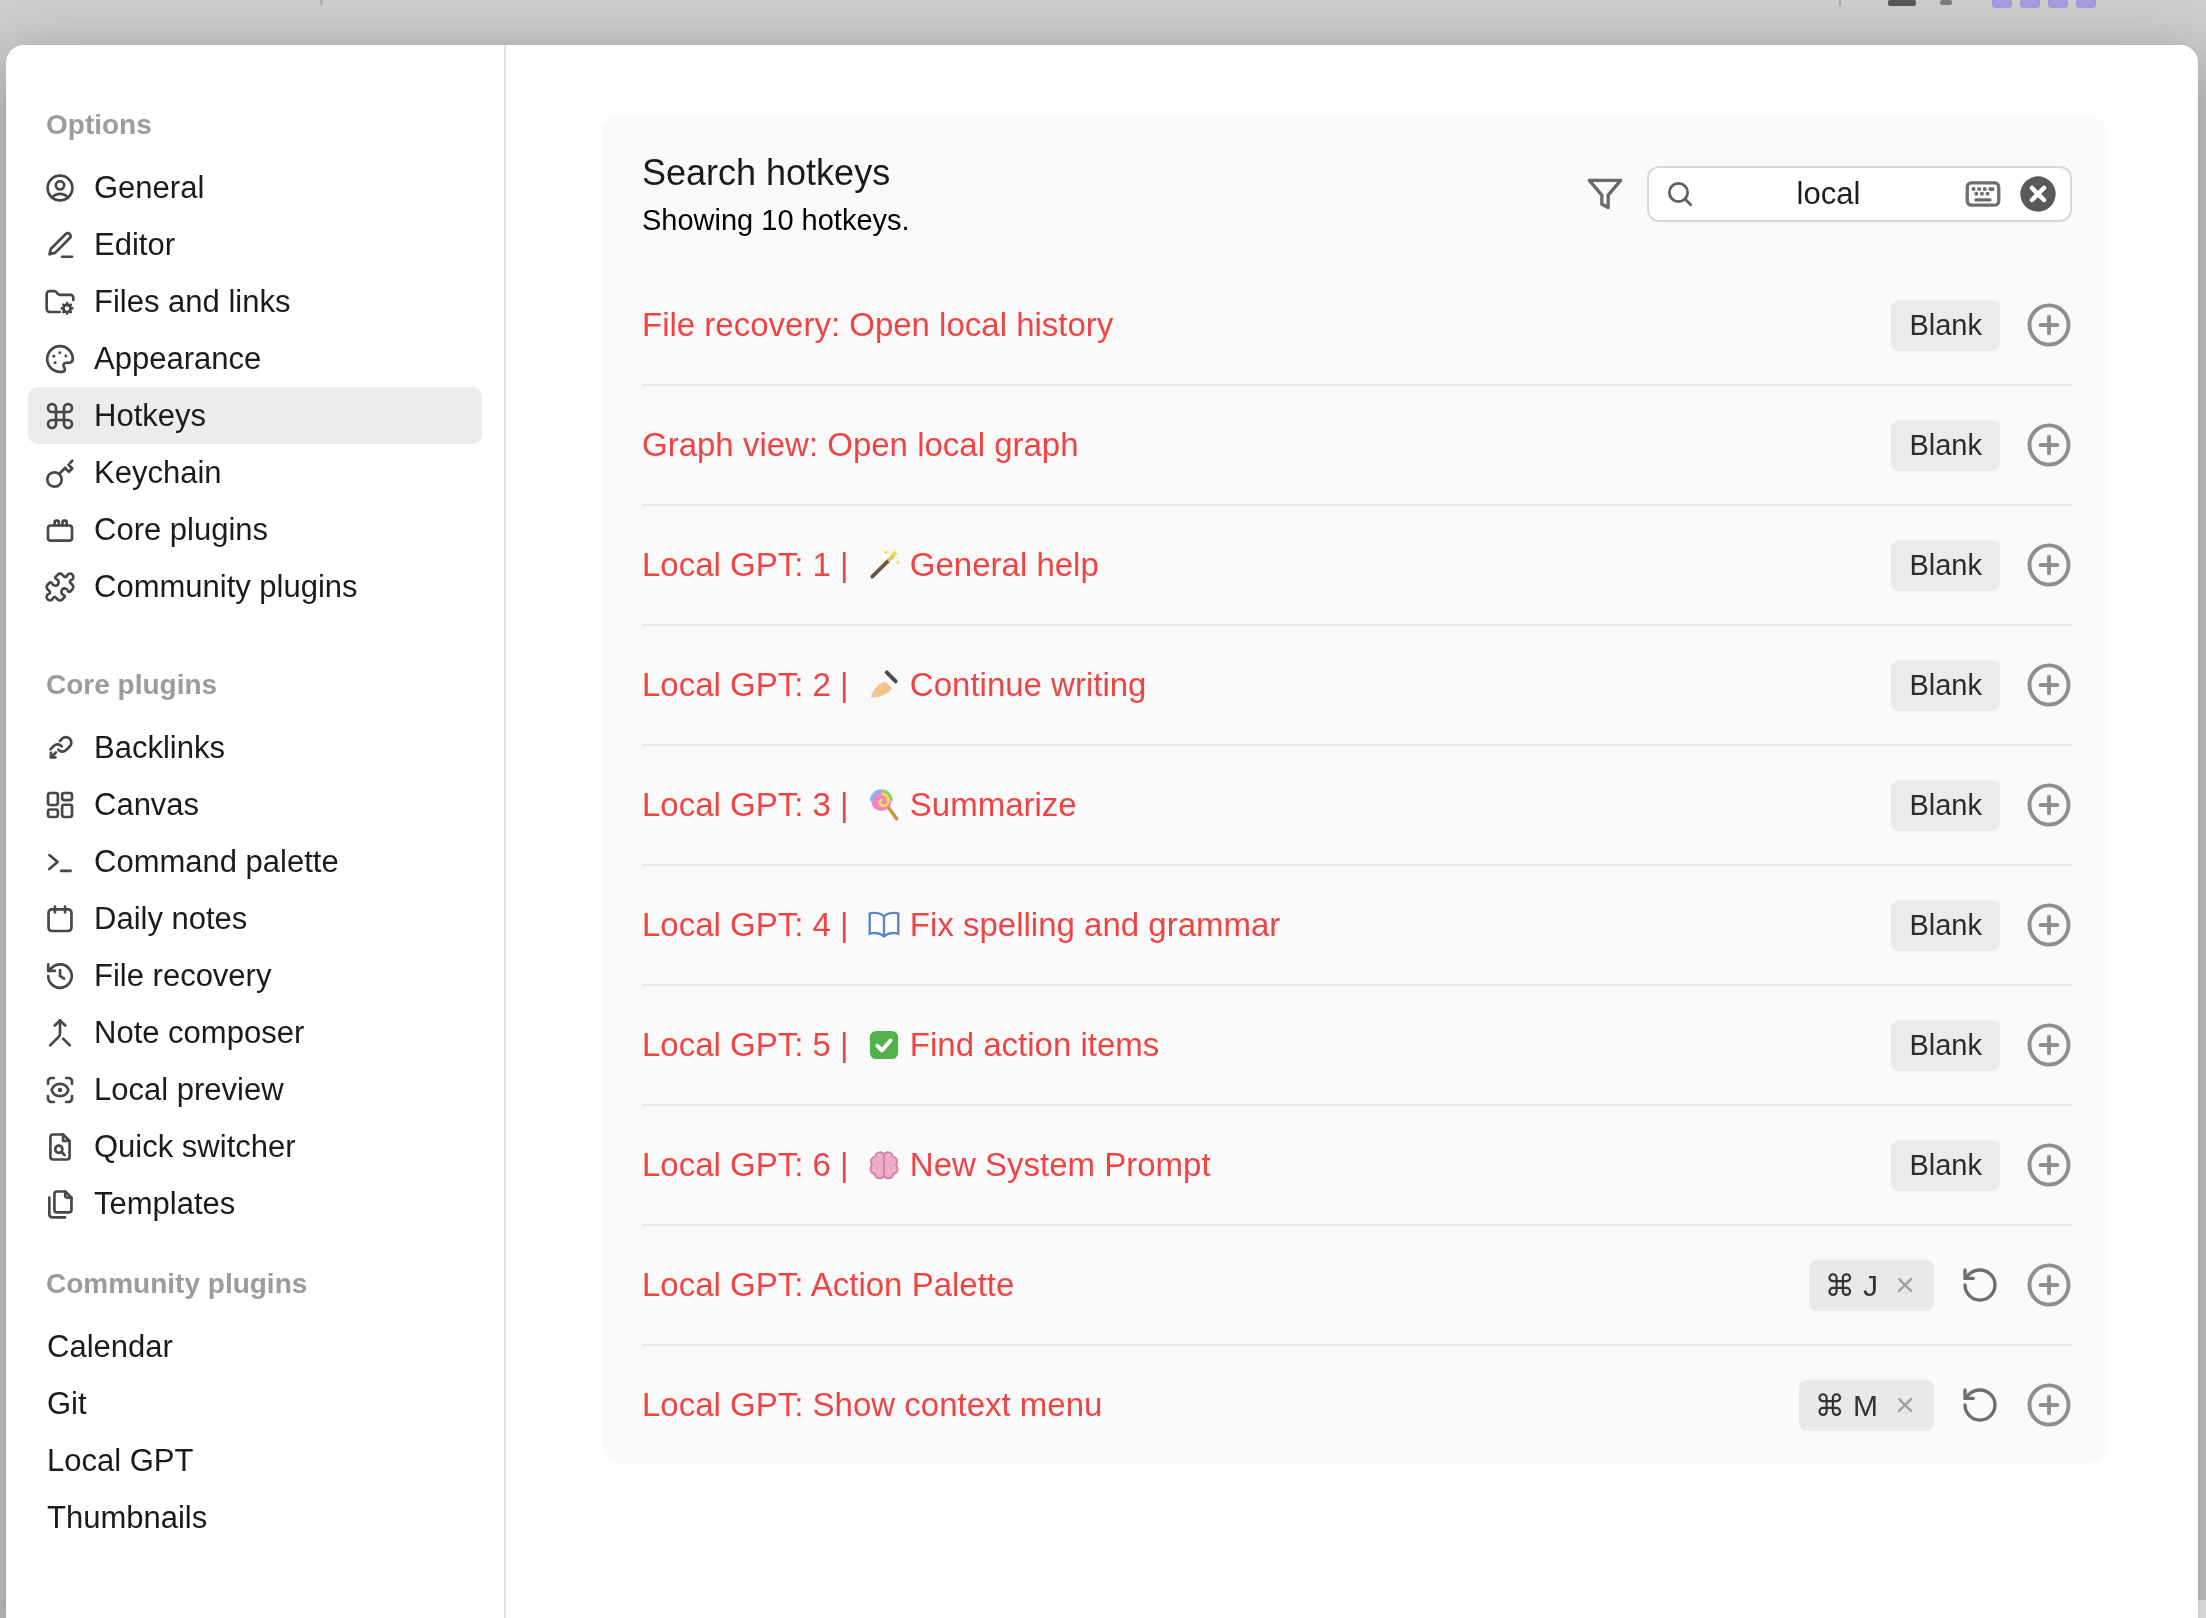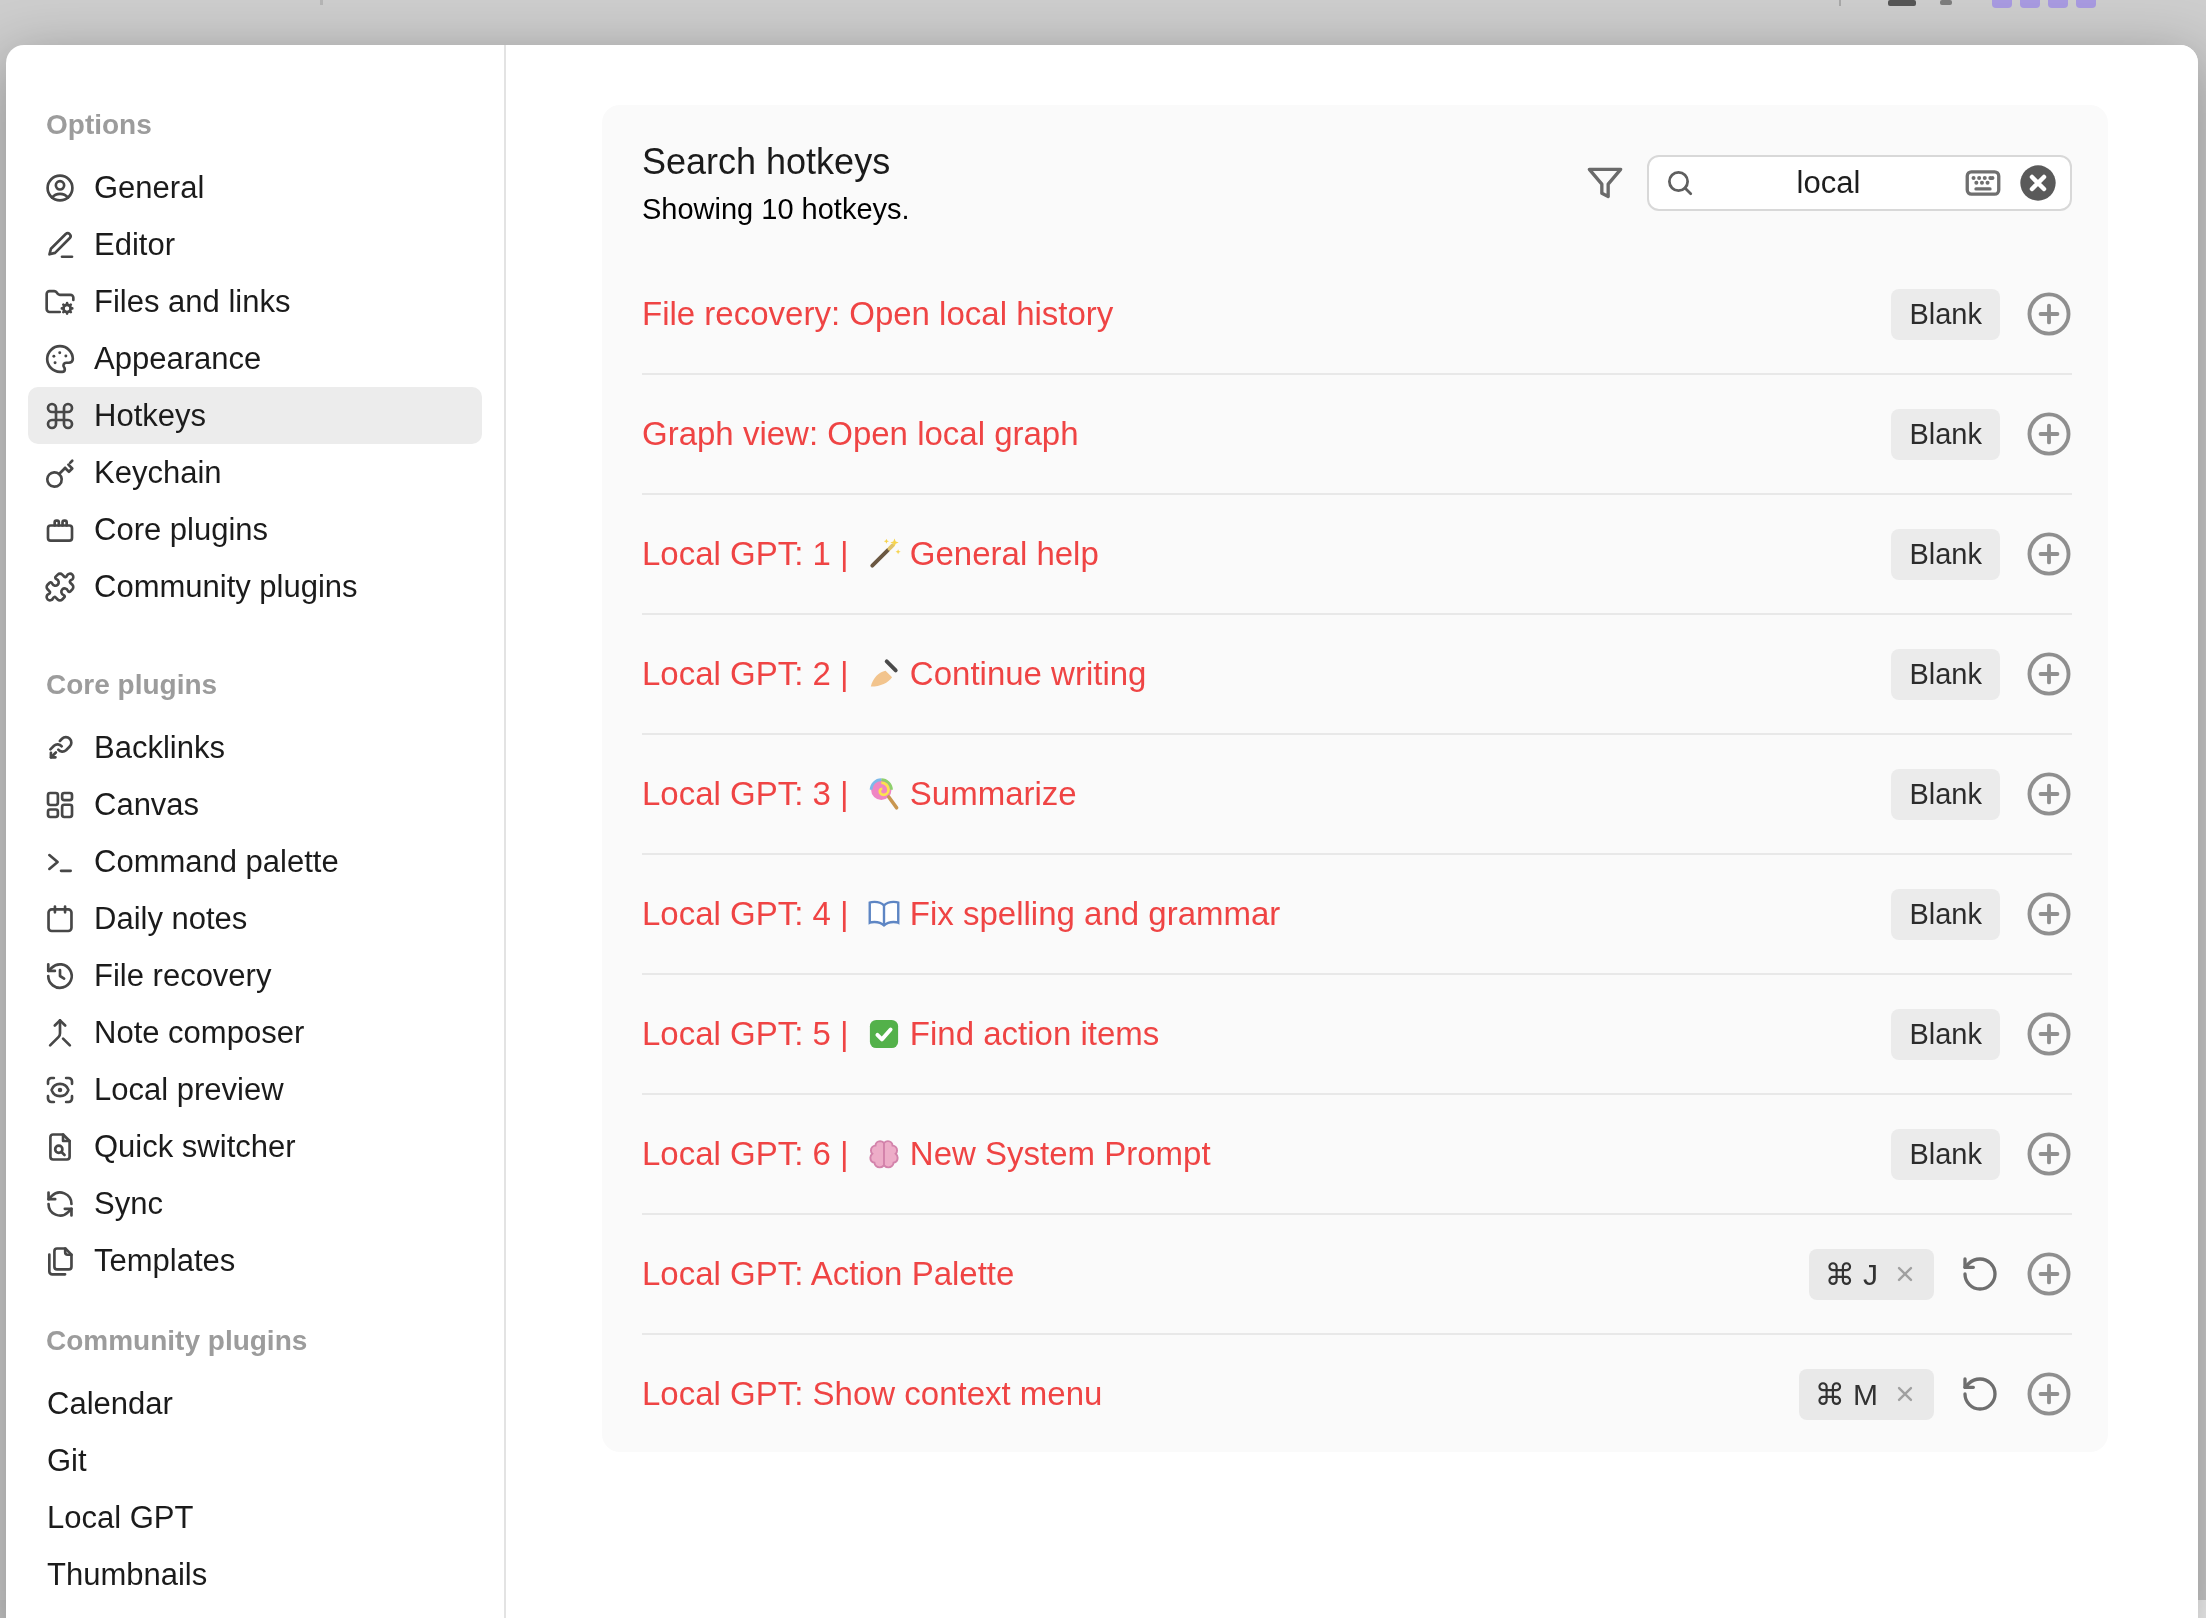--- a/index.html
+++ b/index.html
@@ -13,21 +13,21 @@
   .mt-core{margin-top:52px;} .mt-comm{margin-top:34px;}
   .side-item{height:57px;margin:0 22px;border-radius:10px;display:flex;align-items:center;padding-left:16px;
              font-size:31px;color:#1b1b1b;cursor:default;white-space:nowrap;}
   .side-item.selected{background:#ececec;}
   .side-item.noicon{padding-left:19px;}
   svg.ic{width:32px;height:32px;margin-right:18px;flex:none;stroke:#474747;fill:none;stroke-width:2;
          stroke-linecap:round;stroke-linejoin:round;}
   svg .dot{fill:#474747;stroke:none;}
   
   .main{flex:1;position:relative;background:#fff;}
-  .card{position:absolute;left:96px;top:60px;width:1506px;height:1347px;background:#fafafa;border-radius:18px;
+  .card{position:absolute;left:96px;top:71px;width:1506px;height:1347px;background:#fafafa;border-radius:18px;
         box-sizing:border-box;padding:0 36px 0 40px;}
   .card-header{display:flex;justify-content:space-between;align-items:center;padding:30px 0 24px 0;height:96px;}
   .title{font-size:36px;font-weight:500;color:#1b1b1b;}
   .subtitle{font-size:29px;color:#000000;margin-top:10px;}
   .search-wrap{display:flex;align-items:center;gap:22px;}
   svg.funnel{width:40px;height:40px;stroke:#6a6a6a;fill:none;stroke-width:2;stroke-linejoin:round;}
   .search-box{display:flex;align-items:center;width:425px;height:56px;background:#fff;border:2px solid #d8d8d8;
               border-radius:12px;box-sizing:border-box;padding:0 12px 0 16px;gap:14px;}
   .search-box input{flex:1;min-width:0;border:none;outline:none;background:transparent;font-size:31px;color:#1e1e1e;
                     font-family:inherit;text-align:center;}
@@ -204,29 +204,20 @@
           <svg class="ic" viewBox="0 0 24 24">
             <path d="M14.3 2.6H6.8a2 2 0 0 0-2 2v14.8a2 2 0 0 0 2 2h10.4a2 2 0 0 0 2-2V7.5Z"></path>
             <path d="M14.3 2.6v4.9h4.9"></path>
             <circle cx="11.1" cy="13.7" r="2.7"></circle>
             <path d="m13.1 15.7 2.3 2.3"></path>
           </svg>
           <span>Quick switcher</span>
         </div>
         <div class="side-item">
           <svg class="ic" viewBox="0 0 24 24">
-            <path d="M3.4 3.4v5h5"></path>
-            <path d="M20.6 12a8.6 8.6 0 0 0-14.7-6.1L3.4 8.4"></path>
-            <path d="M20.6 20.6v-5h-5"></path>
-            <path d="M3.4 12a8.6 8.6 0 0 0 14.7 6.1l2.5-2.5"></path>
-          </svg>
-          <span>Sync</span>
-        </div>
-        <div class="side-item">
-          <svg class="ic" viewBox="0 0 24 24">
             <path d="M20.6 7.3h-2.9a1.8 1.8 0 0 1-1.8-1.8V2.6"></path>
             <path d="M9.8 18.3a2 2 0 0 1-2-2V4.6a2 2 0 0 1 2-2h6.2l4.6 4.6v9.1a2 2 0 0 1-2 2Z"></path>
             <path d="M4 7.2v12.6A2.2 2.2 0 0 0 6.2 22h9.6"></path>
           </svg>
           <span>Templates</span>
         </div>
         <div class="side-header mt-comm">Community plugins</div>
         <div class="side-item noicon">
           <span>Calendar</span>
         </div>

